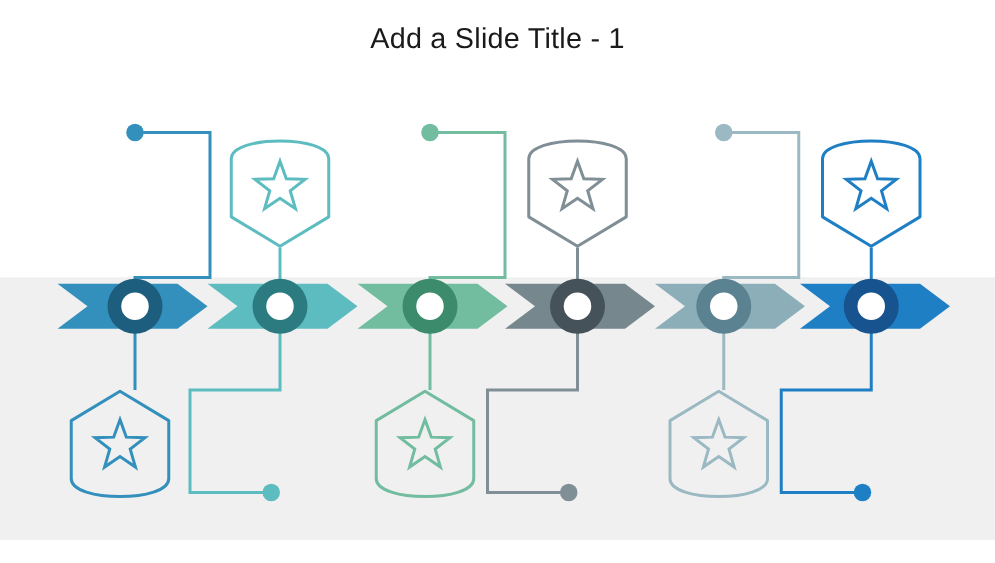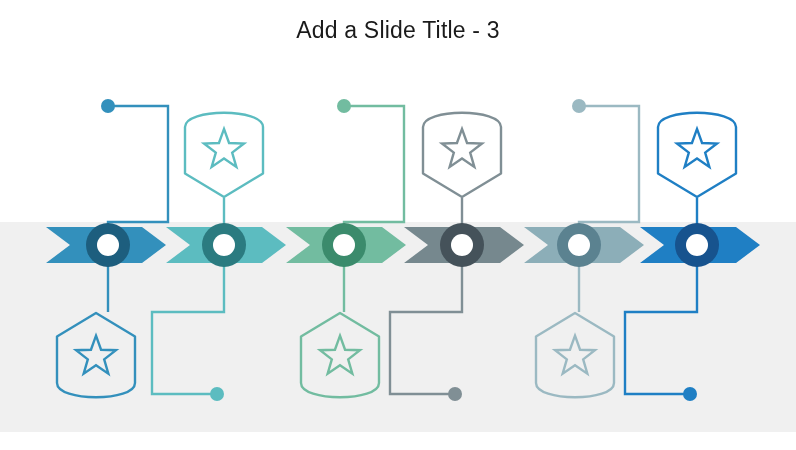--- a/index.html
+++ b/index.html
@@ -49,21 +49,21 @@
   }
 </style>
 </head>
 <body>
 
 <div id="slide">
 
   <div id="band-soft"></div>
   <div id="band"></div>
 
-  <div id="title">Add a Slide Title - 3</div>
+  <div id="title">Add a Slide Title - 1</div>
 
   <svg id="canvas" width="796" height="450" viewBox="0 0 796 450" xmlns="http://www.w3.org/2000/svg">
     <g id="connectors">
         <path d="M 108 106 L 168 106 L 168 222 L 108 222 L 108 227" fill="none" stroke="#3390bc" stroke-width="2.4" stroke-linejoin="miter" stroke-linecap="butt"></path>
         <path d="M 108 263 L 108 312" fill="none" stroke="#3390bc" stroke-width="2.4" stroke-linejoin="miter" stroke-linecap="butt"></path>
         <path d="M 224 198 L 224 227" fill="none" stroke="#5cbcc0" stroke-width="2.4" stroke-linejoin="miter" stroke-linecap="butt"></path>
         <path d="M 224 263 L 224 312 L 152 312 L 152 394 L 217 394" fill="none" stroke="#5cbcc0" stroke-width="2.4" stroke-linejoin="miter" stroke-linecap="butt"></path>
         <path d="M 344 106 L 404 106 L 404 222 L 344 222 L 344 227" fill="none" stroke="#72bca0" stroke-width="2.4" stroke-linejoin="miter" stroke-linecap="butt"></path>
         <path d="M 344 263 L 344 312" fill="none" stroke="#72bca0" stroke-width="2.4" stroke-linejoin="miter" stroke-linecap="butt"></path>
         <path d="M 462 198 L 462 227" fill="none" stroke="#808f95" stroke-width="2.4" stroke-linejoin="miter" stroke-linecap="butt"></path>

